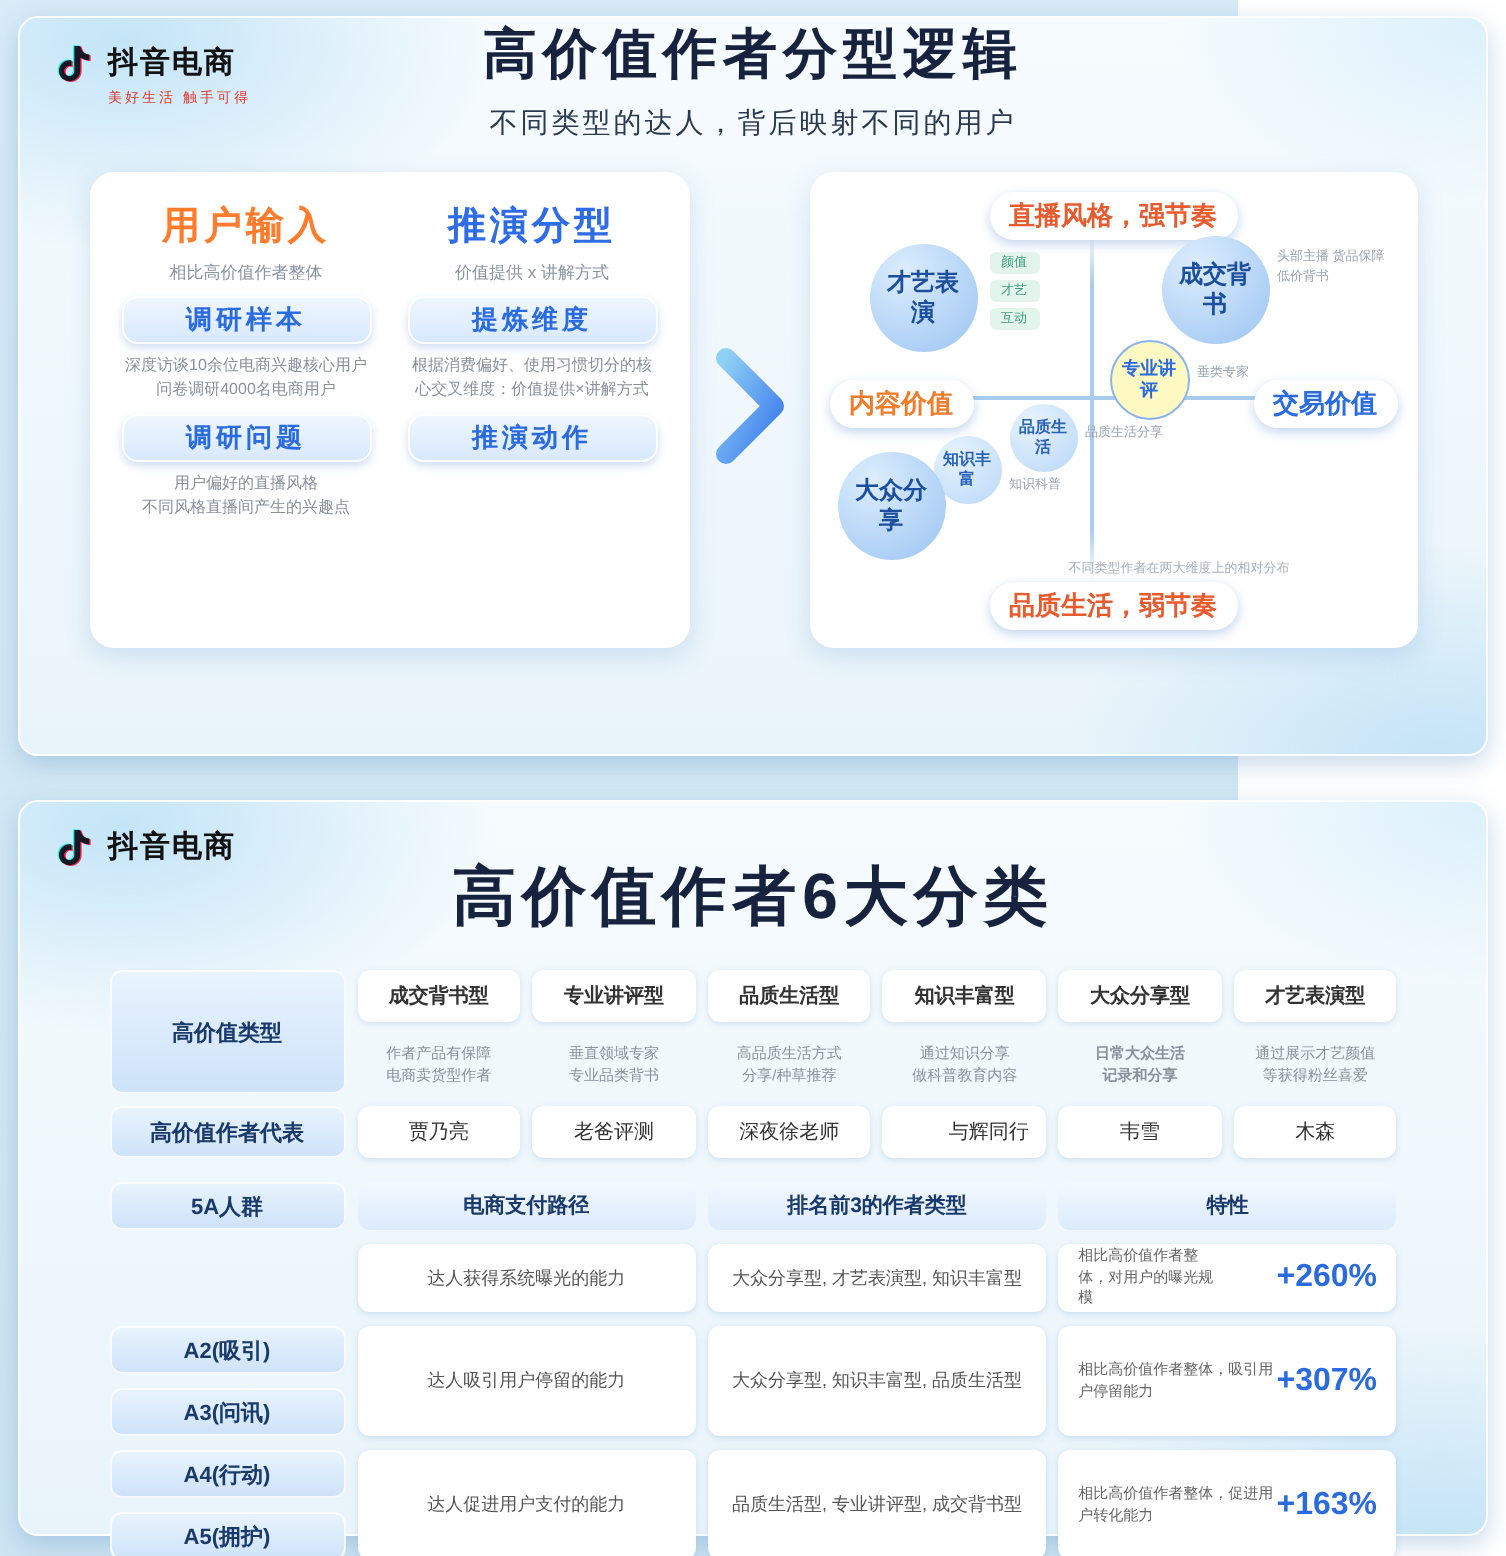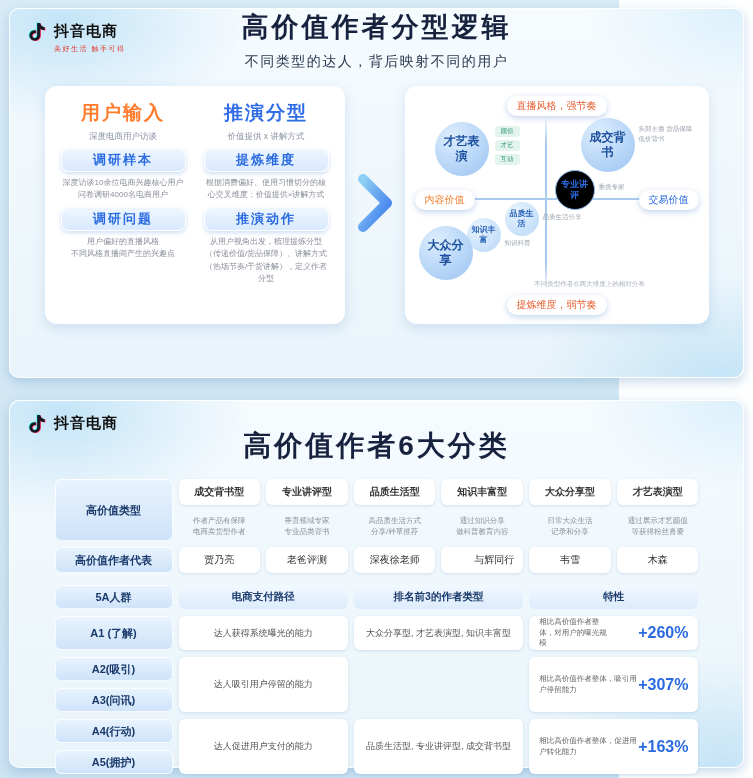--- a/index.html
+++ b/index.html
@@ -35,43 +35,43 @@
   .bpill { height: 24px; border-radius: 8px; background: linear-gradient(180deg,#f0f7ff,#d7e8fe); color: #2a6be0;
     font-weight: 700; font-size: 13px; display: flex; align-items: center; justify-content: center; letter-spacing: 2px;
     box-shadow: 0 2px 4px rgba(120,160,220,.35), inset 0 0 0 1px #fff; }
   .lp-txt { font-size: 8px; color: #8a8f9a; text-align: center; line-height: 1.55; padding: 0 1px; }
 
   .quad-panel { width: 304px; height: 238px; position: relative; }
   .axis-v { position: absolute; left: 140px; top: 30px; bottom: 34px; width: 2px;
     background: linear-gradient(180deg,rgba(150,195,240,0),#a9ccee 15%,#a9ccee 85%,rgba(150,195,240,0)); }
   .axis-h { position: absolute; top: 112px; left: 14px; right: 14px; height: 2px;
     background: linear-gradient(90deg,rgba(150,195,240,0),#a9ccee 12%,#a9ccee 88%,rgba(150,195,240,0)); }
-  .apill { position: absolute; background: #fff; border-radius: 20px; padding: 3px 10px; font-size: 10px; font-weight: 400;
+  .apill { position: absolute; background: #fff; border-radius: 20px; padding: 3px 10px; font-size: 13px; font-weight: 700;
     box-shadow: 0 2px 6px rgba(120,160,220,.45); white-space: nowrap; }
   .apill.top { top: 10px; left: 50%; transform: translateX(-50%); color: #e65c2e; }
   .apill.bottom { bottom: 9px; left: 50%; transform: translateX(-50%); color: #e65c2e; }
   .apill.left { left: 10px; top: 104px; color: #f07c2c; }
   .apill.right { right: 10px; top: 104px; color: #2a6be0; }
   .bub { position: absolute; border-radius: 50%; display: flex; align-items: center; justify-content: center; text-align: center; font-weight: 700; }
   .bub.big { width: 54px; height: 54px; background: radial-gradient(circle at 32% 26%, #dcedfd, #9cc4f2); color: #1c4f9e; font-size: 12px; line-height: 1.25; padding: 4px; }
   .bub.small { width: 34px; height: 34px; background: radial-gradient(circle at 32% 26%, #e7f3fe, #b9d8f7); color: #2a63b8; font-size: 8px; line-height: 1.2; padding: 2px; }
-  .bub.outline { width: 40px; height: 40px; background: #000000; border: 1.5px solid #8ab4ef; color: #2a6be0; font-size: 9px; line-height: 1.2; padding: 2px; }
+  .bub.outline { width: 40px; height: 40px; background: #fef9c3; border: 1.5px solid #8ab4ef; color: #2a6be0; font-size: 9px; line-height: 1.2; padding: 2px; }
   .b-talent { left: 30px; top: 36px; } .b-deal { left: 176px; top: 32px; }
   .b-prof { left: 150px; top: 84px; } .b-qual { left: 100px; top: 116px; }
   .b-know { left: 62px; top: 132px; } .b-mass { left: 14px; top: 140px; }
   .chips { position: absolute; left: 90px; top: 40px; display: flex; flex-direction: column; gap: 3px; }
   .chip { font-size: 6.5px; color: #3f9b80; background: #e2f4ec; border-radius: 3px; padding: 1px 6px; text-align: center; }
   .qnote { position: absolute; font-size: 6.5px; color: #9aa3ae; line-height: 1.5; }
   .n-deal { left: 234px; top: 38px; width: 58px; }
   .n-prof { left: 194px; top: 96px; }
   .n-qual { left: 138px; top: 126px; }
   .n-know { left: 100px; top: 152px; }
   .qfoot { position: absolute; left: 80px; right: 14px; top: 194px; text-align: center; font-size: 6.5px; color: #a8b0ba; }
 
-  .s2-title { text-align: center; padding-top: 26px; font-size: 28px; font-weight: 800; color: #17223f; letter-spacing: 3px; }
+  .s2-title { text-align: center; padding-top: 26px; font-size: 32px; font-weight: 800; color: #17223f; letter-spacing: 3px; }
   .t-top { width: 644px; margin: 14px auto 0; display: grid; grid-template-columns: 118px repeat(6,1fr);
     grid-template-rows: 26px 30px 26px; gap: 6px; }
   .t-5a { width: 644px; margin: 12px auto 0; display: grid; grid-template-columns: 118px repeat(6,1fr);
     grid-template-rows: 24px 34px 24px 24px 24px 24px; gap: 7px 6px; }
   .lblc { background: linear-gradient(180deg,#e9f4fe,#cde2f9); border-radius: 6px; display: flex; align-items: center; justify-content: center;
     font-size: 11px; font-weight: 700; color: #1a3a6b; box-shadow: inset 0 0 0 1px rgba(255,255,255,.8); }
   .tname { background: #fff; border-radius: 6px; display: flex; align-items: center; justify-content: center;
     font-size: 10px; font-weight: 600; color: #333; box-shadow: 0 1px 3px rgba(130,170,220,.3); }
   .tdesc { font-size: 7.5px; color: #8a919c; text-align: center; line-height: 1.5; display: flex; flex-direction: column; justify-content: center; }
   .trep { background: #fff; border-radius: 6px; display: flex; align-items: center; justify-content: center;
@@ -107,56 +107,55 @@
 
     <h1 class="s1-title">高价值作者分型逻辑</h1>
     <p class="s1-subtitle">不同类型的达人，背后映射不同的用户</p>
 
     <div class="s1-body">
 
       <div class="panel left-panel">
         <div class="lp-grid">
           <div class="lp-h orange">用户输入</div>
           <div class="lp-h blue">推演分型</div>
-          <div class="lp-sub">深度电商用户访谈</div>
+          <div class="lp-sub">相比高价值作者整体</div>
           <div class="lp-sub">价值提供 x 讲解方式</div>
           <div class="bpill">调研样本</div>
           <div class="bpill">提炼维度</div>
           <div class="lp-txt">
             <span>深度访谈10余位电商兴趣核心用户</span><br>
             <span>问卷调研4000名电商用户</span>
           </div>
           <div class="lp-txt">根据消费偏好、使用习惯切分的核心交叉维度：价值提供×讲解方式</div>
           <div class="bpill">调研问题</div>
           <div class="bpill">推演动作</div>
           <div class="lp-txt">
             <span>用户偏好的直播风格</span><br>
             <span>不同风格直播间产生的兴趣点</span>
           </div>
-          <div class="lp-txt">从用户视角出发，梳理提炼分型（传递价值/货品保障）、讲解方式（热场节奏/干货讲解），定义作者分型</div>
         </div>
       </div>
 
       <div class="arrow">
         <svg width="36" height="60" viewBox="0 0 36 60">
           <defs>
             <linearGradient id="ag" x1="0" y1="0" x2="1" y2="1">
               <stop offset="0" stop-color="#8fd0f5"></stop>
                 <stop offset="1" stop-color="#3a78ec"></stop>
             </linearGradient>
           </defs>
           <path d="M6 6 L30 30 L6 54" fill="none" stroke="url(#ag)" stroke-width="10" stroke-linecap="round" stroke-linejoin="round"></path>
         </svg>
       </div>
 
       <div class="panel quad-panel">
         <div class="axis-v"></div>
         <div class="axis-h"></div>
         <div class="apill top">直播风格，强节奏</div>
-        <div class="apill bottom">提炼维度，弱节奏</div>
+        <div class="apill bottom">品质生活，弱节奏</div>
         <div class="apill left">内容价值</div>
         <div class="apill right">交易价值</div>
 
         <div class="bub big b-talent">才艺表演</div>
         <div class="chips">
           <span class="chip">颜值</span>
           <span class="chip">才艺</span>
           <span class="chip">互动</span>
         </div>
 
@@ -209,21 +208,21 @@
         <span>专业品类背书</span>
       </div>
       <div class="tdesc" style="grid-column:4; grid-row:2;">
         <span>高品质生活方式</span>
         <span>分享/种草推荐</span>
       </div>
       <div class="tdesc" style="grid-column:5; grid-row:2;">
         <span>通过知识分享</span>
         <span>做科普教育内容</span>
       </div>
-      <div class="tdesc" style="grid-column:6; grid-row:2;">
+      <div class="tdesc" style="grid-column:6; grid-row:2;font-weight:bold;">
         <span>日常大众生活</span>
         <span>记录和分享</span>
       </div>
       <div class="tdesc" style="grid-column:7; grid-row:2;">
         <span>通过展示才艺颜值</span>
         <span>等获得粉丝喜爱</span>
       </div>
 
       <div class="lblc" style="grid-column:1; grid-row:3;">高价值作者代表</div>
       <div class="trep" style="grid-column:2; grid-row:3;">贾乃亮</div>
@@ -233,31 +232,31 @@
       <div class="trep" style="grid-column:6; grid-row:3;">韦雪</div>
       <div class="trep" style="grid-column:7; grid-row:3;">木森</div>
     </div>
 
     <div class="t-5a">
       <div class="lblc" style="grid-column:1; grid-row:1;">5A人群</div>
       <div class="h5a" style="grid-column:2/4; grid-row:1;">电商支付路径</div>
       <div class="h5a" style="grid-column:4/6; grid-row:1;">排名前3的作者类型</div>
       <div class="h5a" style="grid-column:6/8; grid-row:1;">特性</div>
 
-      <div class="lblc" style="grid-column:1; grid-row:2;">A1 (了解)</div>
       <div class="c5a" style="grid-column:2/4; grid-row:2;">达人获得系统曝光的能力</div>
       <div class="c5a" style="grid-column:4/6; grid-row:2;">大众分享型, 才艺表演型, 知识丰富型</div>
       <div class="c5a ctrait" style="grid-column:6/8; grid-row:2;gap:28px;">
         <span class="trait-txt">相比高价值作者整体，对用户的曝光规模</span>
         <span class="trait-val">+260%</span>
       </div>
 
       <div class="lblc" style="grid-column:1; grid-row:3;">A2(吸引)</div>
       <div class="lblc" style="grid-column:1; grid-row:4;">A3(问讯)</div>
       <div class="c5a" style="grid-column:2/4; grid-row:3/5;">达人吸引用户停留的能力</div>
+      <div class="c5a" style="grid-column:4/6; grid-row:3/5;">大众分享型, 知识丰富型, 品质生活型</div>
       <div class="c5a ctrait" style="grid-column:6/8; grid-row:3/5;">
         <span class="trait-txt">相比高价值作者整体，吸引用户停留能力</span>
         <span class="trait-val">+307%</span>
       </div>
 
       <div class="lblc" style="grid-column:1; grid-row:5;">A4(行动)</div>
       <div class="lblc" style="grid-column:1; grid-row:6;">A5(拥护)</div>
       <div class="c5a" style="grid-column:2/4; grid-row:5/7;">达人促进用户支付的能力</div>
       <div class="c5a" style="grid-column:4/6; grid-row:5/7;">品质生活型, 专业讲评型, 成交背书型</div>
       <div class="c5a ctrait" style="grid-column:6/8; grid-row:5/7;">

